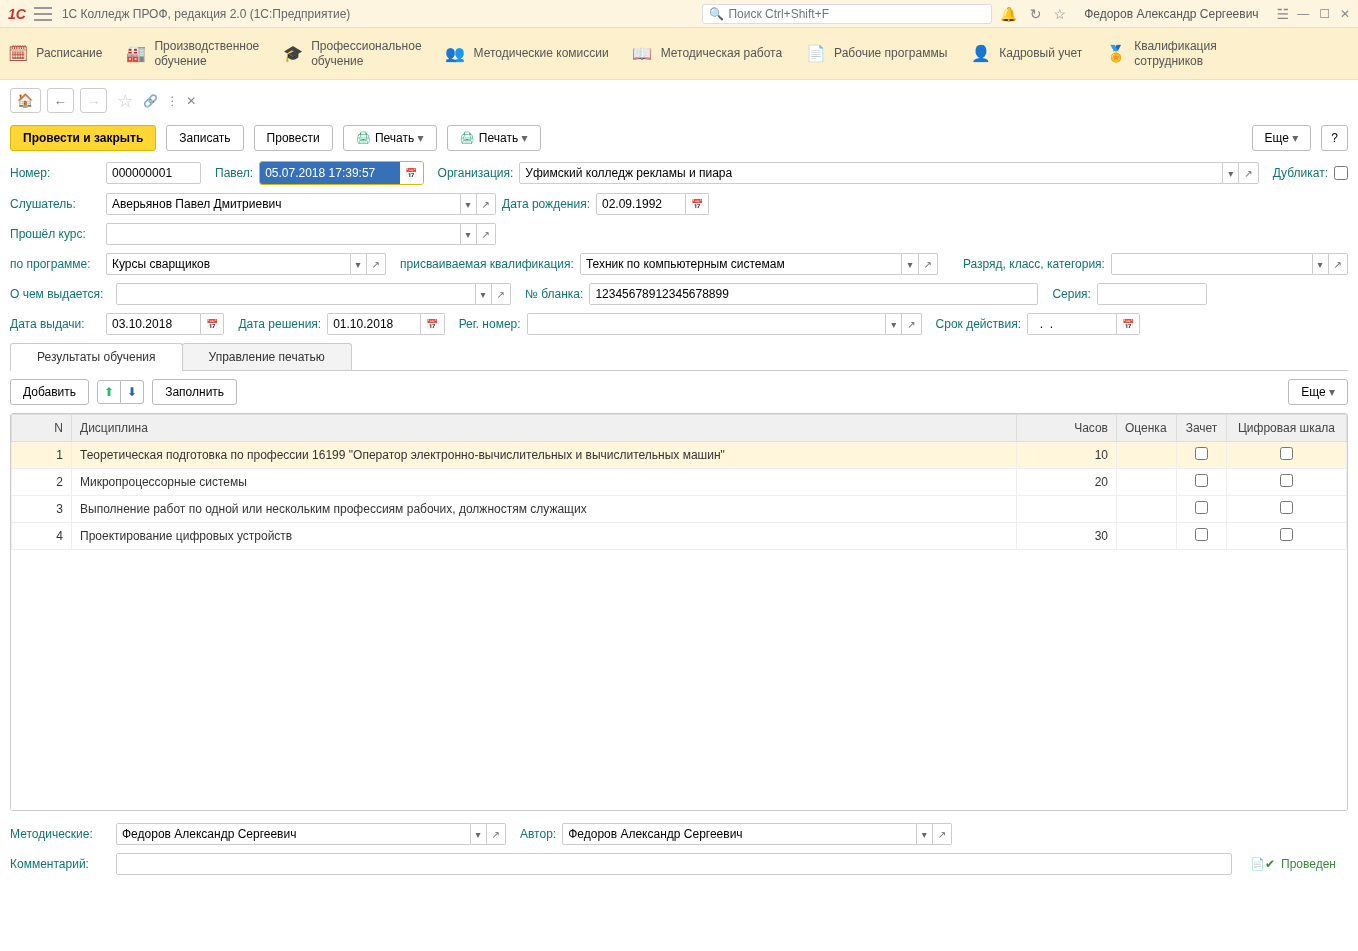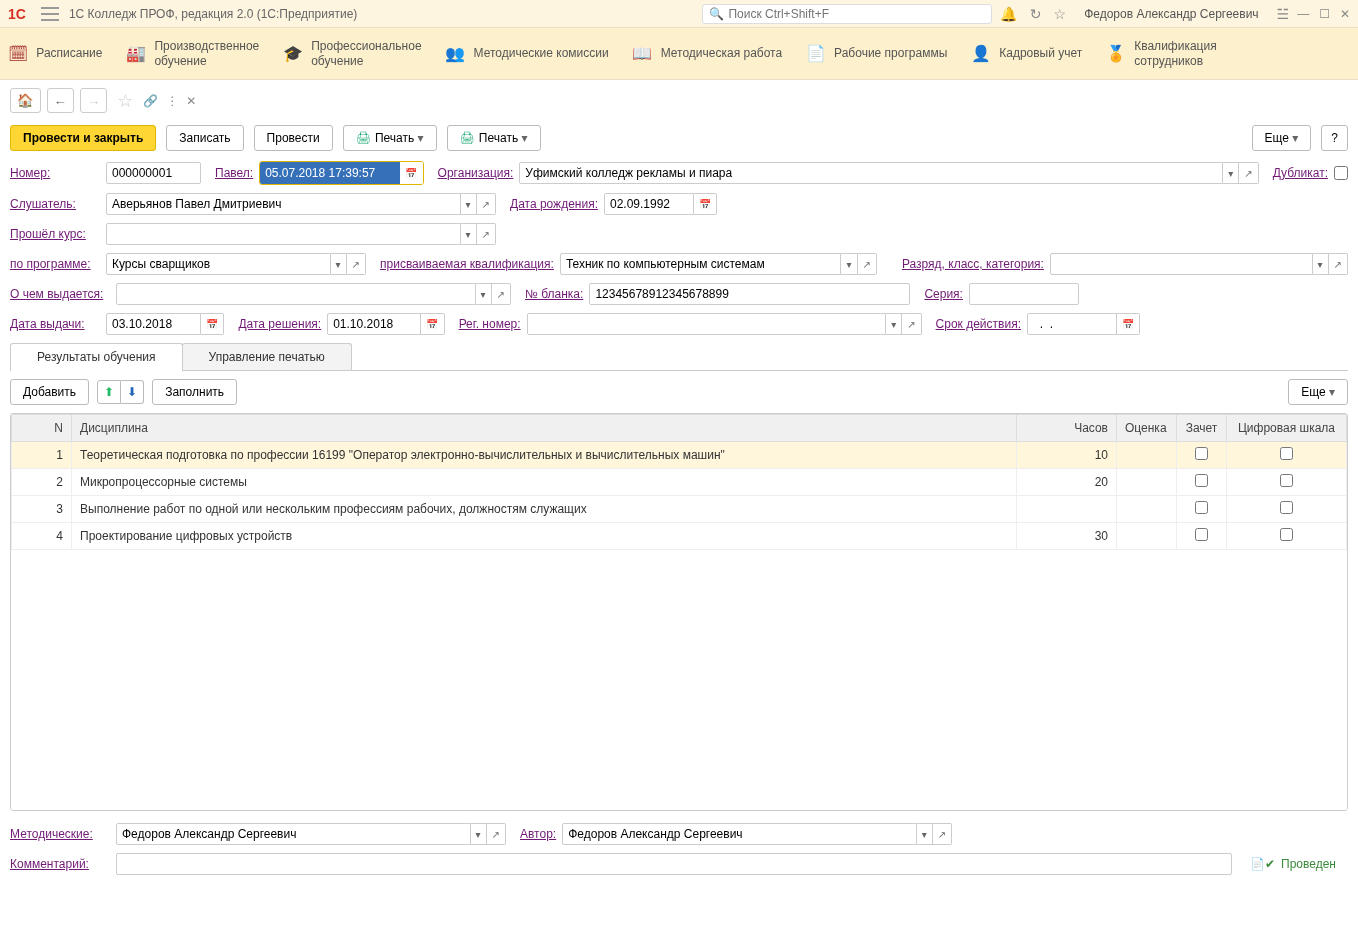--- a/index.html
+++ b/index.html
@@ -1,20 +1,20 @@
 <!DOCTYPE html>
 <html><head>
 <meta charset="utf-8">
 <style>
 * { box-sizing: border-box; margin: 0; padding: 0; }
 body { font-family: Arial, sans-serif; font-size: 12px; color: #333; background: #fff; overflow: hidden; }
 
 
 .sysbar { background: #fdf5e0; height: 28px; display: flex; align-items: center; padding: 0 8px; border-bottom: 1px solid #e8dfc5; }
-.logo1c { color: #d93025; font-weight: bold; font-size: 14px; margin-right: 15px; }
+.logo1c { color: #d93025; font-weight: bold; font-size: 14px; font-style: italic; margin-right: 8px; }
 .menu-icon { width: 18px; height: 14px; margin-right: 10px; display: flex; flex-direction: column; justify-content: space-between; cursor: pointer; }
 .menu-icon span { height: 2px; background: #999; }
 .sysbar-title { color: #666; flex: 0 0 auto; }
 .sysbar-spacer { flex: 1; }
 .search-box { display: flex; align-items: center; background: #fff; border: 1px solid #ddd; border-radius: 3px; padding: 2px 6px; width: 290px; margin-right: 8px; }
 .search-box input { border: none; outline: none; font-size: 12px; width: 100%; color: #999; }
 .sys-icons { display: flex; align-items: center; gap: 12px; color: #888; }
 .sys-icons .ic { cursor: pointer; font-size: 14px; }
 .username { color: #555; margin: 0 6px; }
 .wndicons { display:flex; gap:10px; margin-left:8px; color:#888;}
@@ -38,21 +38,21 @@
 .btn { border: 1px solid #bbb; background: #fff; border-radius: 3px; padding: 5px 12px; cursor: pointer; font-size: 12px; }
 .btn.primary { background: #ffd633; border-color: #e0b700; font-weight: bold; }
 .btn.drop::after { content: " ▾"; color: #666; }
 .btn .bicon { color: #2a7; margin-right: 4px; }
 .cmdbar-spacer { flex: 1; }
 .btn.square { padding: 5px 9px; }
 
 
 .form { padding: 0 10px 10px 10px; }
 .frow { display: flex; align-items: center; margin-bottom: 8px; gap: 6px; }
-.flabel { color: #701a75; white-space: nowrap; text-decoration: underline; }
+.flabel { color: #0f766e; white-space: nowrap; }
 .finput { border: 1px solid #ccc; border-radius: 2px; padding: 3px 5px; font-size: 12px; background: #fff; height: 22px; }
 .finput.sel { background: #3570b8; color: #fff; }
 .fgroup { display: flex; align-items: stretch; }
 .fgroup .finput { border-radius: 2px 0 0 2px; }
 .fgroup .faddon { border: 1px solid #ccc; border-left: none; background: #fff; padding: 0 5px; display: flex; align-items: center; cursor: pointer; font-size: 10px; color: #666; height: 22px; }
 .fgroup .faddon:last-child { border-radius: 0 2px 2px 0; }
 .fgroup.focused { border: 1px solid #e0b700; border-radius: 3px; }
 .fgroup.focused .finput, .fgroup.focused .faddon { border-color: transparent; border-top: none; border-bottom: none; }
 .fgroup.focused .finput { border-left: none; }
 .fgroup.focused .faddon { border-right: none; }
@@ -198,66 +198,66 @@
   <input type="checkbox" class="checkbox" style="">
 </div>
 
 <div class="frow">
   <span class="flabel" style="width:90px">Слушатель:</span>
   <div class="fgroup" style="width:390px">
     <input class="finput" style="flex: 1 1 0%;" value="Аверьянов Павел Дмитриевич">
     <span class="faddon">▾</span>
     <span class="faddon">↗</span>
   </div>
-  <span class="flabel" style="margin-left:8px">Дата рождения:</span>
+  <span class="flabel" style="margin-left:0">Дата рождения:</span>
   <div class="fgroup">
     <input class="finput" style="width: 90px;" value="02.09.1992">
     <span class="faddon">📅</span>
   </div>
 </div>
 
 <div class="frow">
   <span class="flabel" style="width:90px">Прошёл курс:</span>
   <div class="fgroup" style="width:390px">
     <input class="finput" style="flex: 1 1 0%;">
     <span class="faddon">▾</span>
     <span class="faddon">↗</span>
   </div>
 </div>
 
 <div class="frow">
   <span class="flabel" style="width:90px">по программе:</span>
-  <div class="fgroup" style="width:260px">
+  <div class="fgroup" style="width:280px">
     <input class="finput" style="flex: 1 1 0%;" value="Курсы сварщиков">
     <span class="faddon">▾</span>
     <span class="faddon">↗</span>
   </div>
   <span class="flabel" style="margin-left:8px">присваиваемая квалификация:</span>
-  <div class="fgroup" style="width:317px">
+  <div class="fgroup" style="width:358px">
     <input class="finput" style="flex: 1 1 0%;" value="Техник по компьютерным системам">
     <span class="faddon">▾</span>
     <span class="faddon">↗</span>
   </div>
   <span class="flabel" style="margin-left:19px">Разряд, класс, категория:</span>
   <div class="fgroup" style="flex:1">
     <input class="finput" style="flex: 1 1 0%;">
     <span class="faddon">▾</span>
     <span class="faddon">↗</span>
   </div>
 </div>
 
 <div class="frow">
   <span class="flabel" style="width:100px">О чем выдается:</span>
   <div class="fgroup" style="width:395px">
     <input class="finput" style="flex: 1 1 0%;">
     <span class="faddon">▾</span>
     <span class="faddon">↗</span>
   </div>
   <span class="flabel" style="margin-left:8px">№ бланка:</span>
-  <input class="finput" style="width: 321px;" value="12345678912345678899">
+  <input class="finput" style="width: 449px;" value="12345678912345678899">
   <span class="flabel" style="margin-left:8px">Серия:</span>
   <input class="finput" style="width: 110px;">
 </div>
 
 <div class="frow">
   <span class="flabel" style="width:90px">Дата выдачи:</span>
   <div class="fgroup">
     <input class="finput" style="width: 95px;" value="03.10.2018">
     <span class="faddon">📅</span>
   </div>

